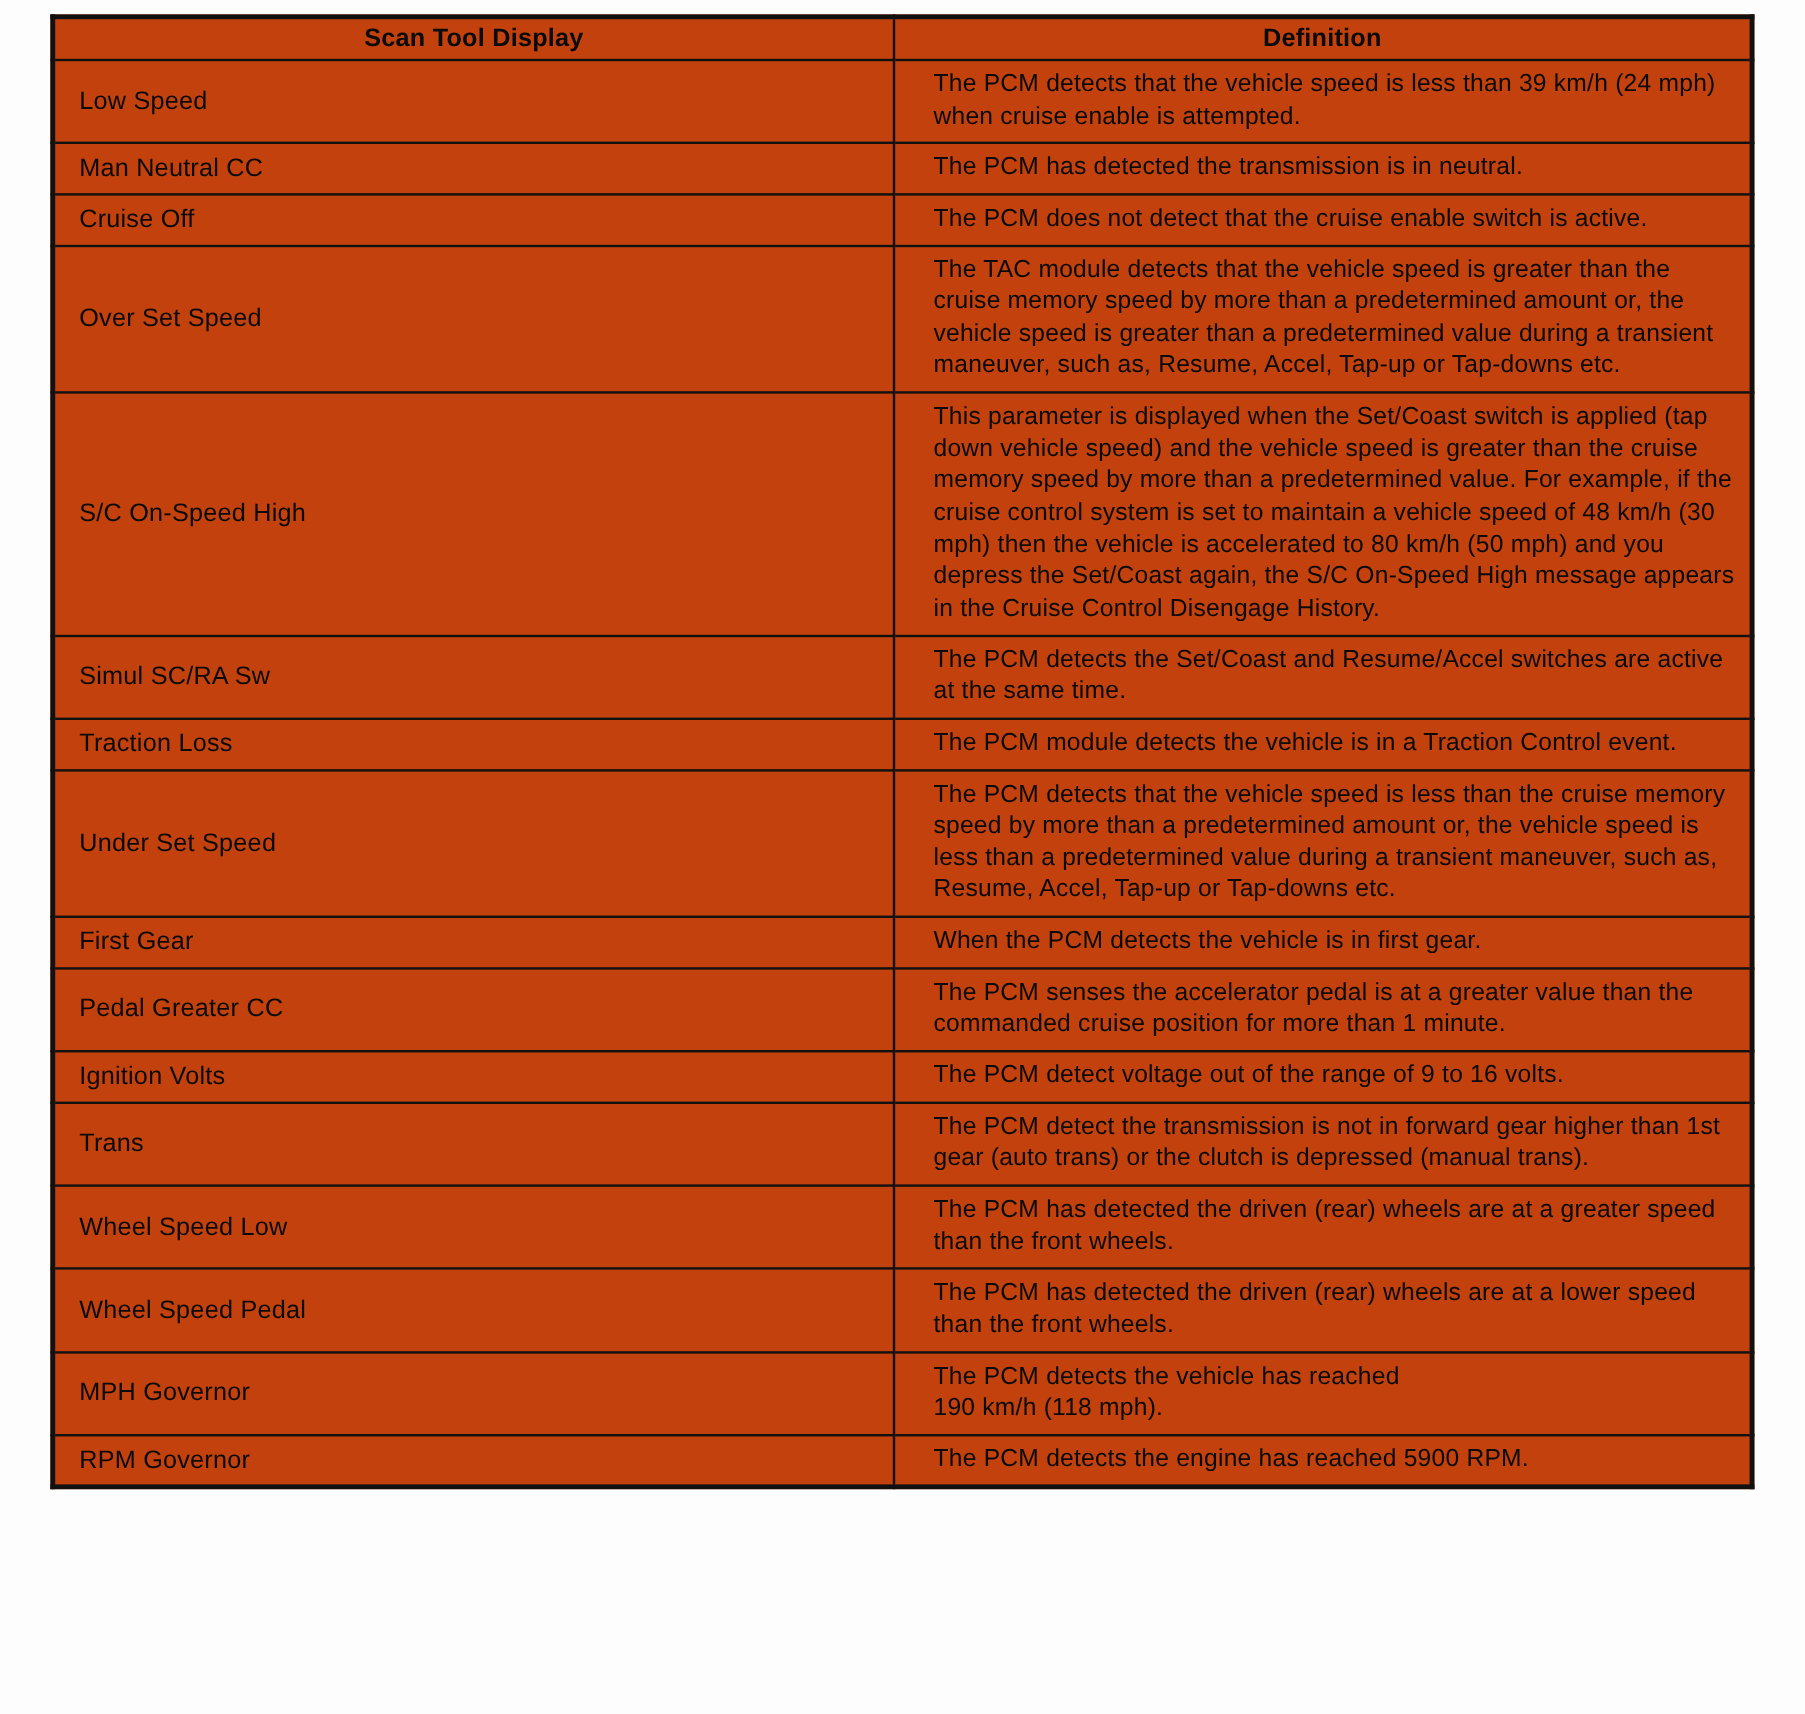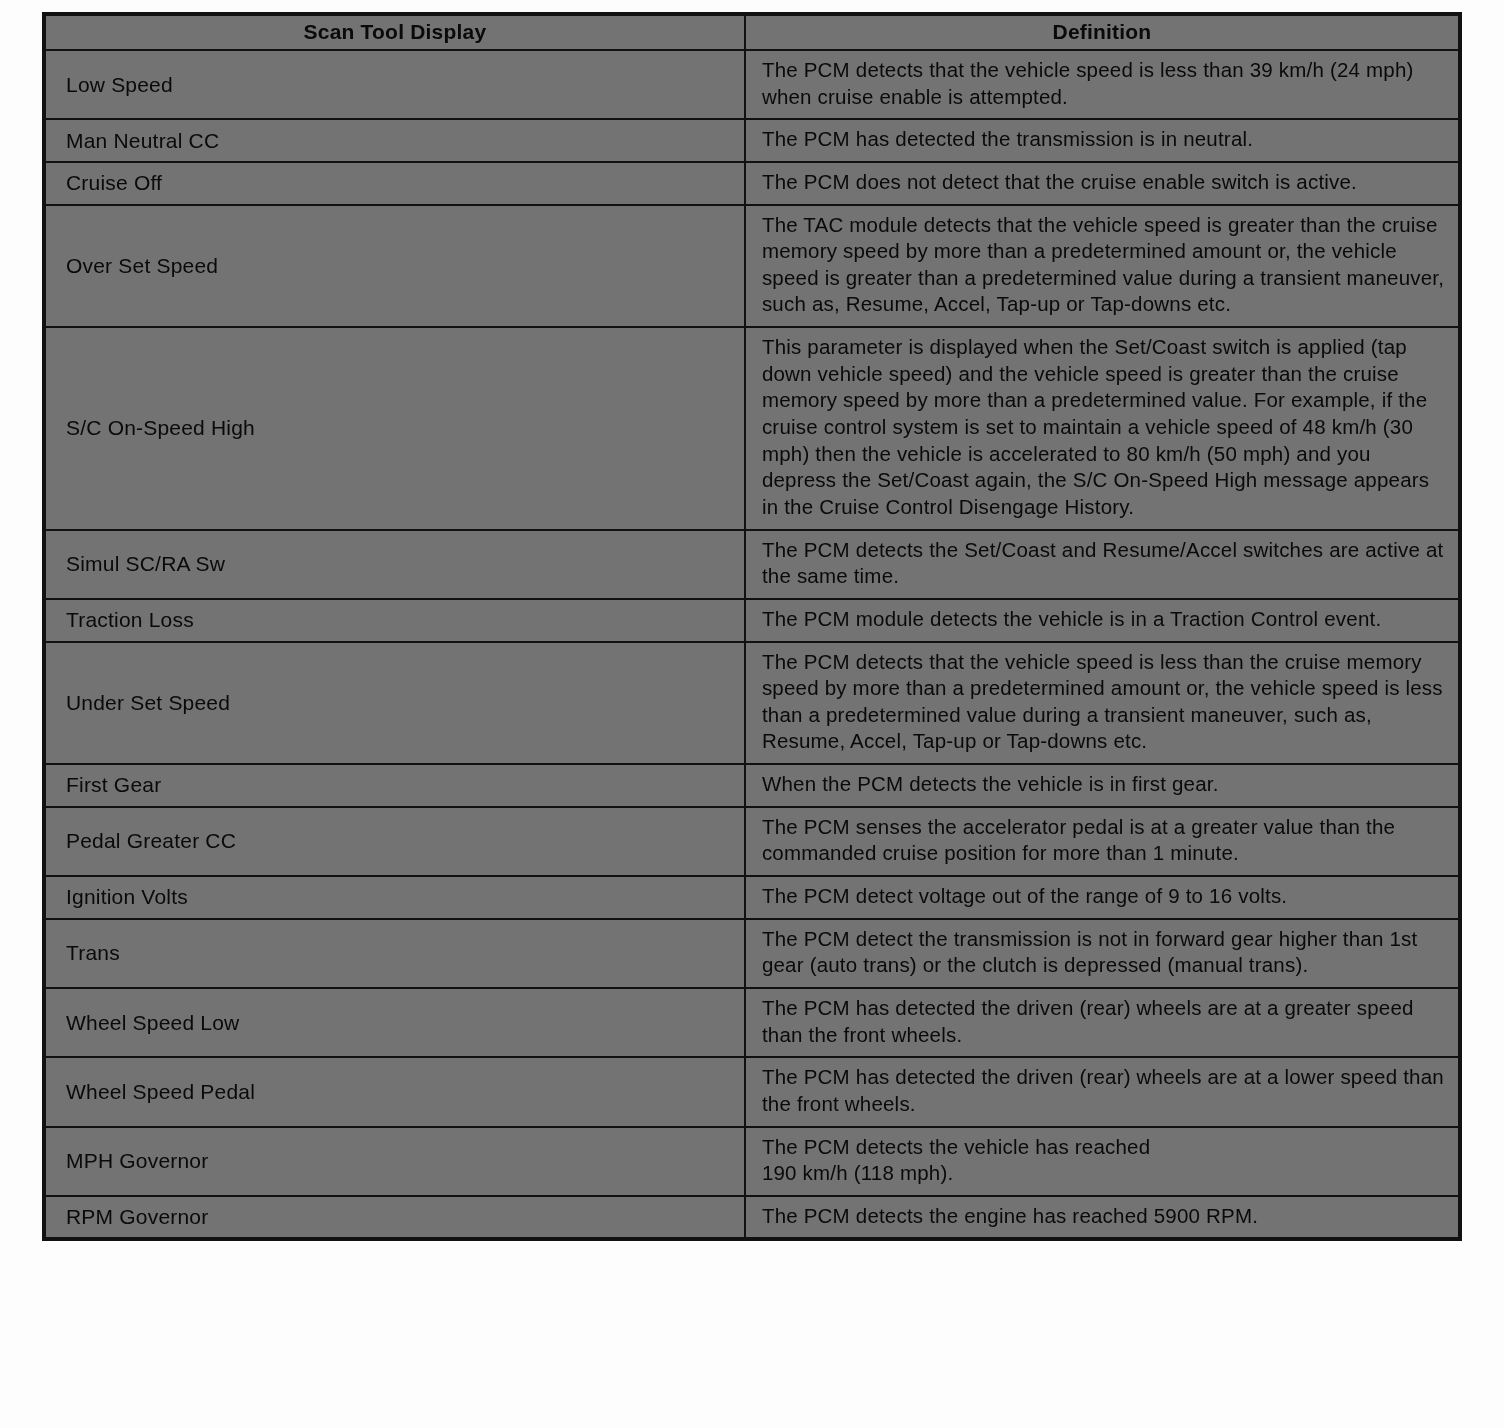--- a/index.html
+++ b/index.html
@@ -20,21 +20,21 @@
     height: 1428px;
     background: #fdfdfd;
   }
   table.scan-table {
     position: absolute;
     left: 42px;
     top: 12px;
     width: 1420px;
     border-collapse: collapse;
     table-layout: fixed;
-    background: #737373;
+    background: #c2410c;
   }
   table.scan-table, table.scan-table th, table.scan-table td {
     border: 2.5px solid #111111;
   }
   table.scan-table {
     border: 4px solid #111111;
   }
   th.hdr {
     font-size: 21px;
     font-weight: bold;
@@ -44,21 +44,21 @@
   }
   td.display-cell {
     font-size: 21px;
     vertical-align: middle;
     padding: 8px 10px 8px 20px;
     letter-spacing: 0.2px;
   }
   td.definition-cell {
     font-size: 20.5px;
     vertical-align: middle;
-    padding: 6px 12px 8px 16px;
+    padding: 6px 12px 8px 32px;
     line-height: 1.3;
     letter-spacing: 0.2px;
     white-space: pre-line;
   }
   col.col-display { width: 49.5%; }
   col.col-definition { width: 50.5%; }
 </style>
 </head>
 <body>
 

